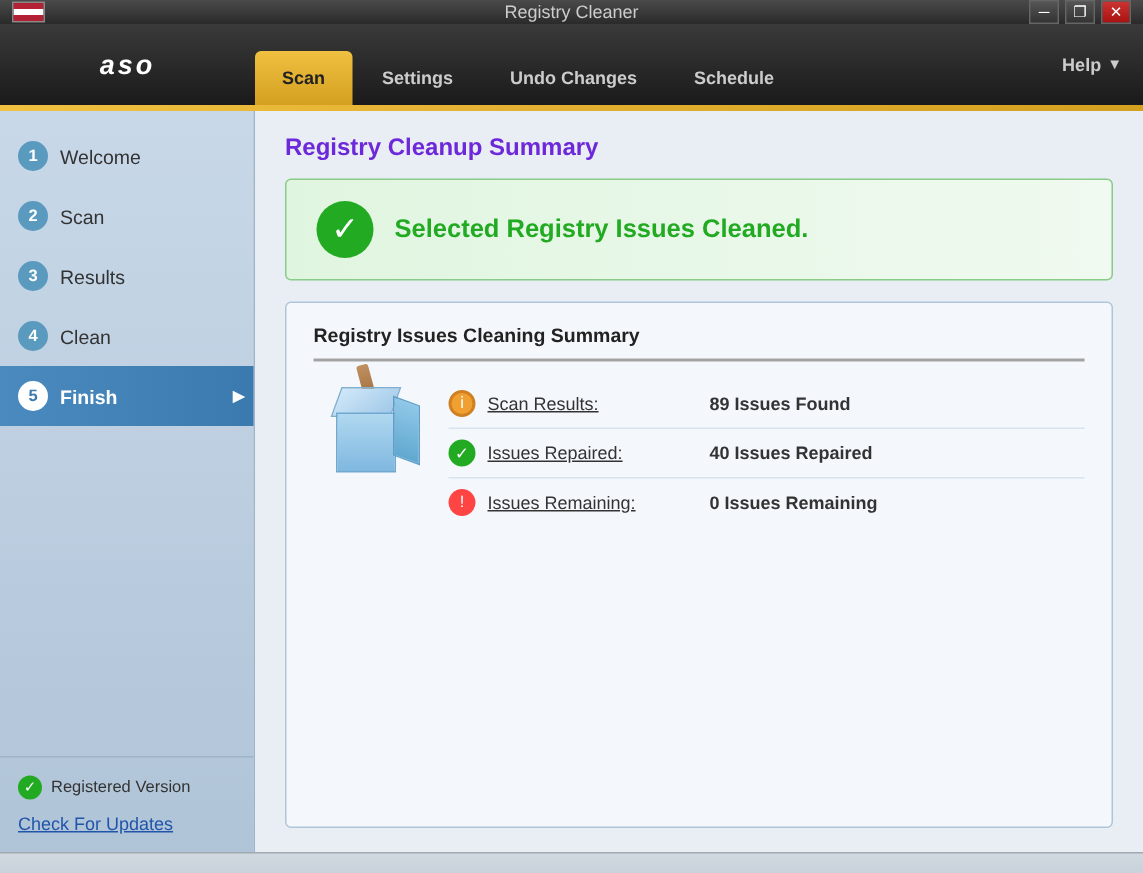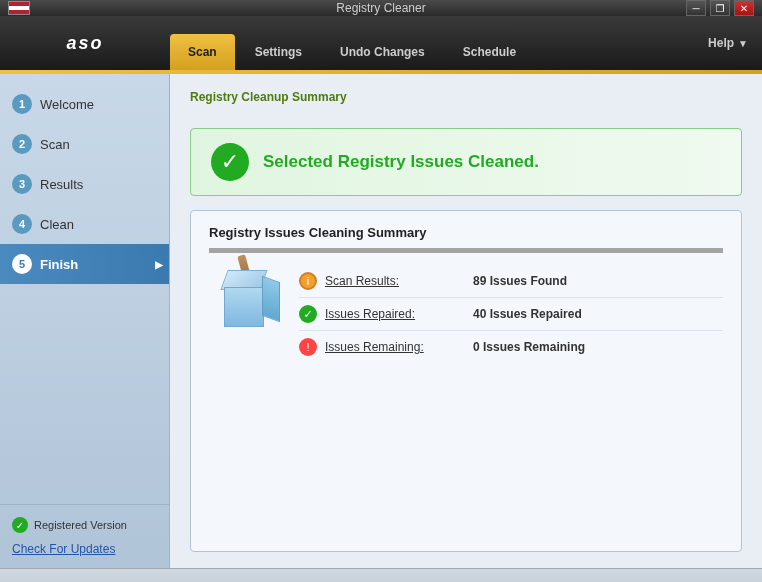--- a/index.html
+++ b/index.html
@@ -167,24 +167,24 @@
 
     
     .content-area {
       flex: 1;
       padding: 16px 20px;
       background: #e8eef4;
       display: flex;
       flex-direction: column;
     }
     .content-title {
-      font-size: 12px;
-      font-weight: bold;
-      color: #4d7c0f;
-      margin-bottom: 24px;
+      font-size: 16px;
+      font-weight: bold;
+      color: #6d28d9;
+      margin-bottom: 11px;
     }
 
     
     .success-banner {
       background: linear-gradient(to right, #e0f5e0, #f0faf0);
       border: 1px solid #88cc88;
       border-radius: 4px;
       padding: 14px 20px;
       display: flex;
       align-items: center;
@@ -213,21 +213,21 @@
       border-radius: 4px;
       padding: 14px 18px;
       flex: 1;
     }
     .summary-title {
       font-size: 13px;
       font-weight: bold;
       color: #222;
       margin-bottom: 12px;
       padding-bottom: 8px;
-      border-bottom: 5px solid #a3a3a3;
+      border-bottom: 2px solid #a3a3a3;
     }
     .summary-content {
       display: flex;
       gap: 20px;
       align-items: flex-start;
     }
     .summary-icon-area {
       width: 70px;
       display: flex;
       align-items: center;

